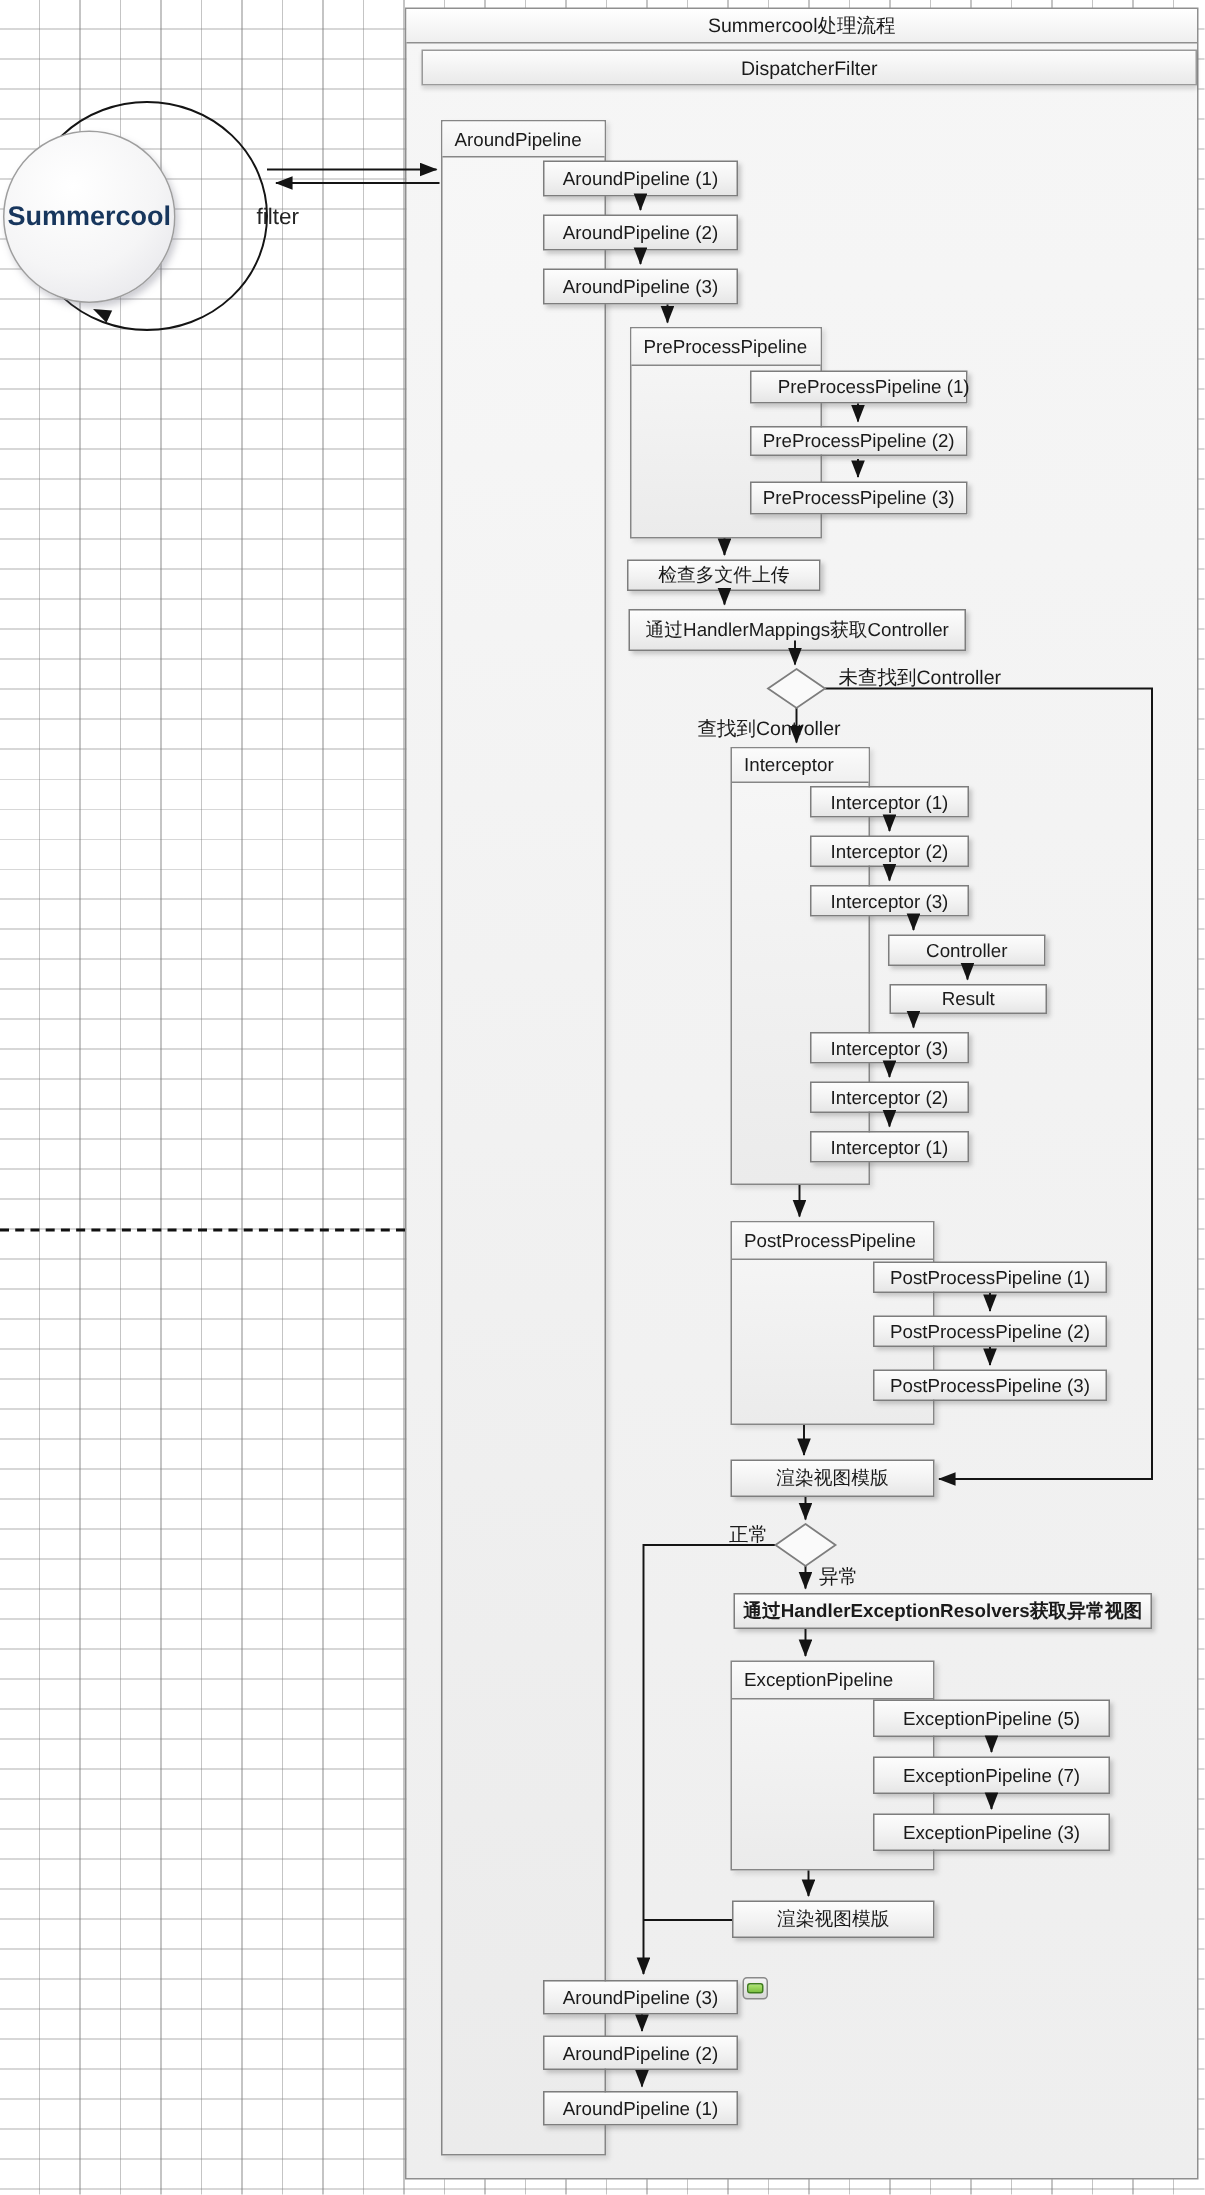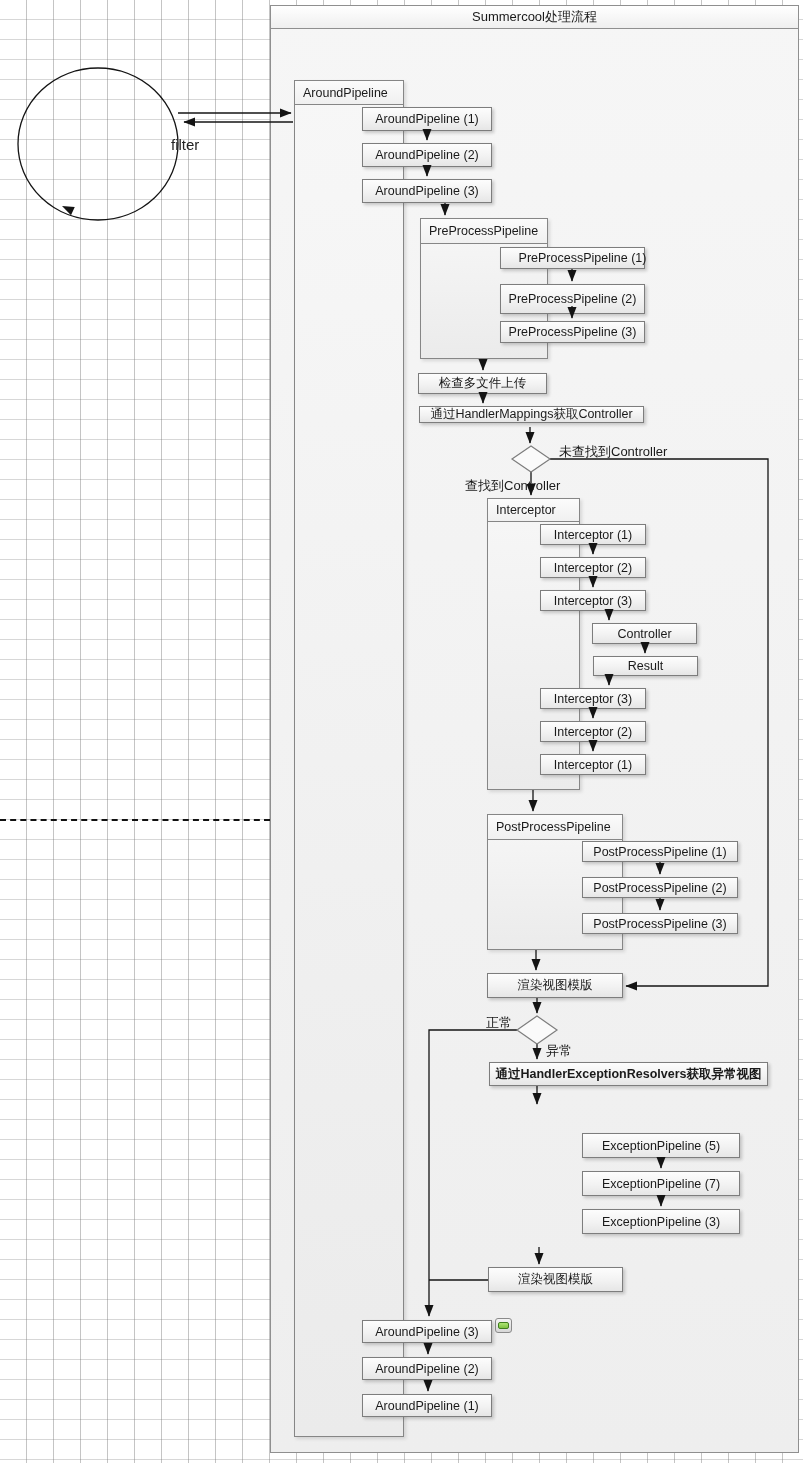--- a/index.html
+++ b/index.html
@@ -69,49 +69,56 @@
 <body>
 
 <div class="stage">
 
   <div class="pagebreak"></div>
 
   <svg class="loop-svg" width="200" height="240">
     <ellipse cx="98" cy="144" rx="80" ry="76" fill="none" stroke="#141414" stroke-width="1.3"></ellipse>
   </svg>
 
+  <div class="actor-circle">
+    <span>Summercool</span>
+  </div>
   <div class="flabel filter-label">filter</div>
 
   <div class="frame">
     <div class="frame-header">Summercool处理流程</div>
   </div>
+  <div class="lane-header">DispatcherFilter</div>
 
   <div class="group" style="left:294px;top:80px;width:110px;height:1357px;text-align:center;">
     <div class="group-header">AroundPipeline</div>
   </div>
   <div class="group" style="left:420px;top:218px;width:128px;height:141px;">
     <div class="group-header" style="height:25px;">PreProcessPipeline</div>
   </div>
   <div class="group" style="left:487px;top:498px;width:93px;height:292px;">
     <div class="group-header" style="height:23px;">Interceptor</div>
   </div>
   <div class="group" style="left:487px;top:814px;width:136px;height:136px;">
     <div class="group-header" style="height:25px;">PostProcessPipeline</div>
+  </div>
+  <div class="group" style="left:487px;top:1107px;width:136px;height:140px;">
+    <div class="group-header" style="height:25px;">ExceptionPipeline</div>
   </div>
 
   <div class="node" style="left:362px;top:107px;width:130px;height:24px;">AroundPipeline (1)</div>
   <div class="node" style="left:362px;top:143px;width:130px;height:24px;">AroundPipeline (2)</div>
   <div class="node" style="left:362px;top:179px;width:130px;height:24px;">AroundPipeline (3)</div>
 
   <div class="node" style="left:500px;top:247px;width:145px;height:22px;padding-left:20px;">PreProcessPipeline (1)</div>
-  <div class="node" style="left:500px;top:284px;width:145px;height:30px;">PreProcessPipeline (2)</div>
+  <div class="node" style="left:500px;top:284px;width:145px;height:20px;">PreProcessPipeline (2)</div>
   <div class="node" style="left:500px;top:321px;width:145px;height:22px;">PreProcessPipeline (3)</div>
 
   <div class="node" style="left:418px;top:373px;width:129px;height:21px;">检查多文件上传</div>
-  <div class="node" style="left:419px;top:406px;width:225px;height:17px;">通过HandlerMappings获取Controller</div>
+  <div class="node" style="left:419px;top:406px;width:225px;height:28px;">通过HandlerMappings获取Controller</div>
 
   <div class="flabel" style="left:559px;top:443px;">未查找到Controller</div>
   <div class="flabel" style="left:465px;top:477px;">查找到Controller</div>
 
   <div class="node" style="left:540px;top:524px;width:106px;height:21px;">Interceptor (1)</div>
   <div class="node" style="left:540px;top:557px;width:106px;height:21px;">Interceptor (2)</div>
   <div class="node" style="left:540px;top:590px;width:106px;height:21px;">Interceptor (3)</div>
   <div class="node" style="left:592px;top:623px;width:105px;height:21px;">Controller</div>
   <div class="node" style="left:593px;top:656px;width:105px;height:20px;">Result</div>
   <div class="node" style="left:540px;top:688px;width:106px;height:21px;">Interceptor (3)</div>

